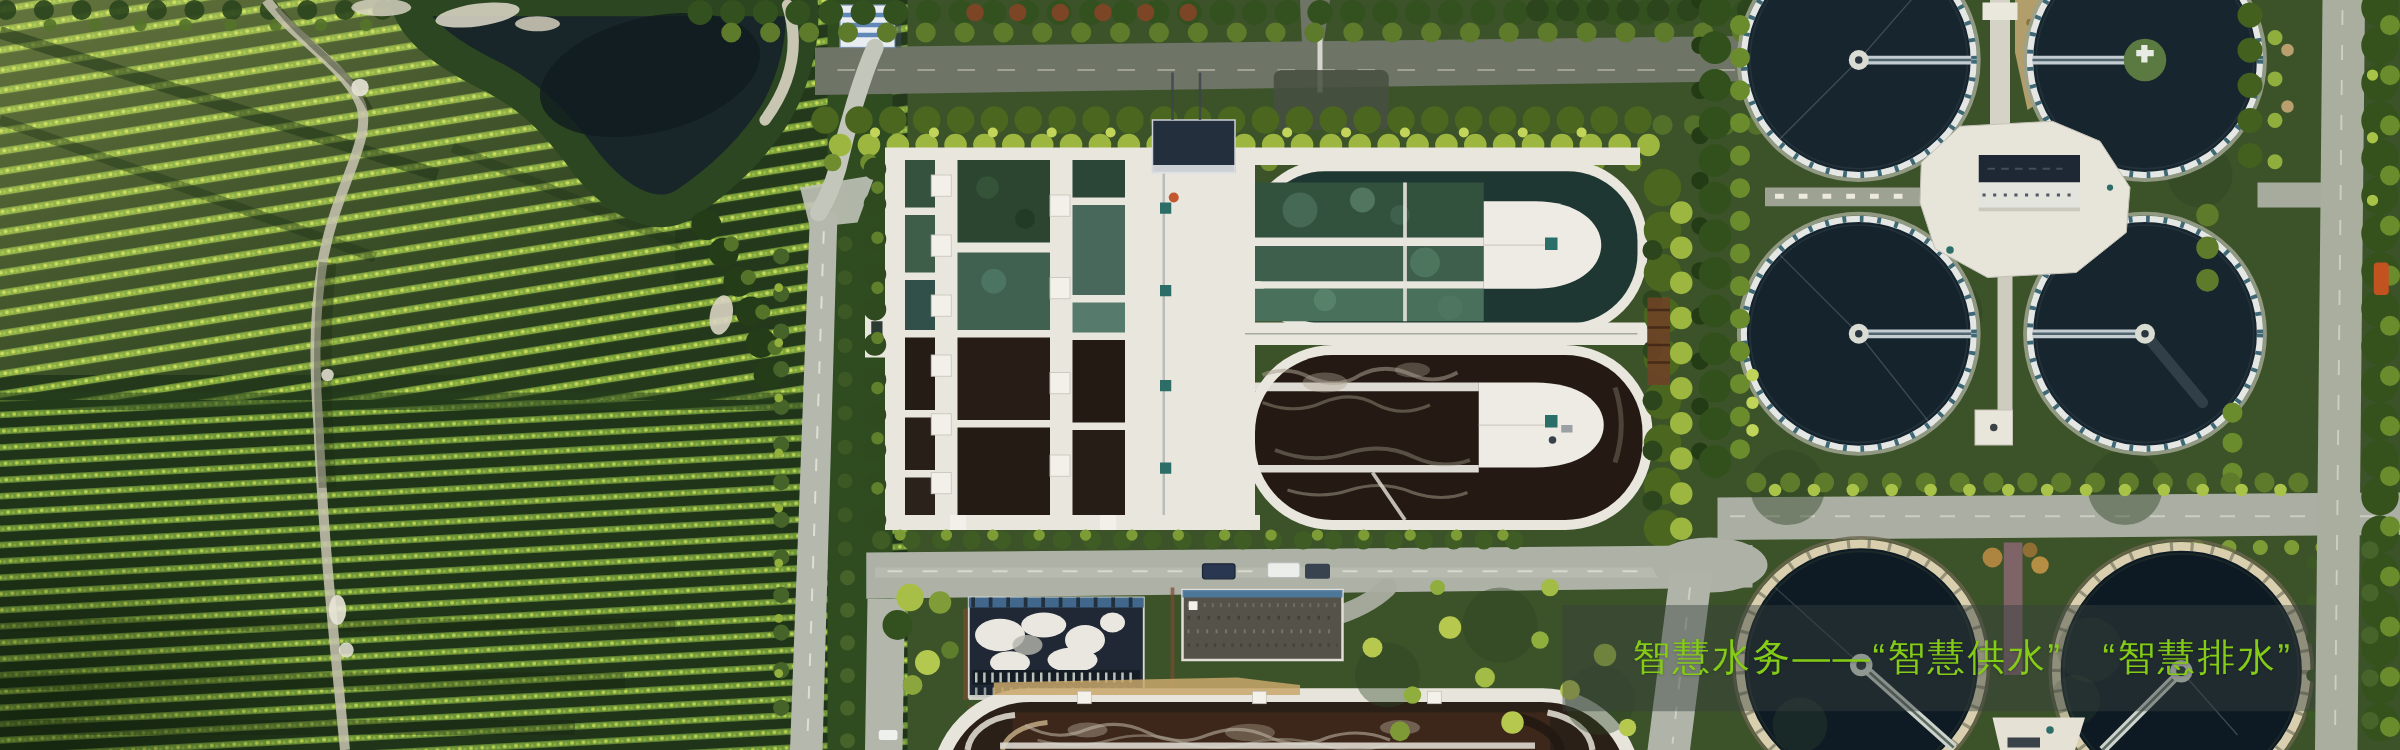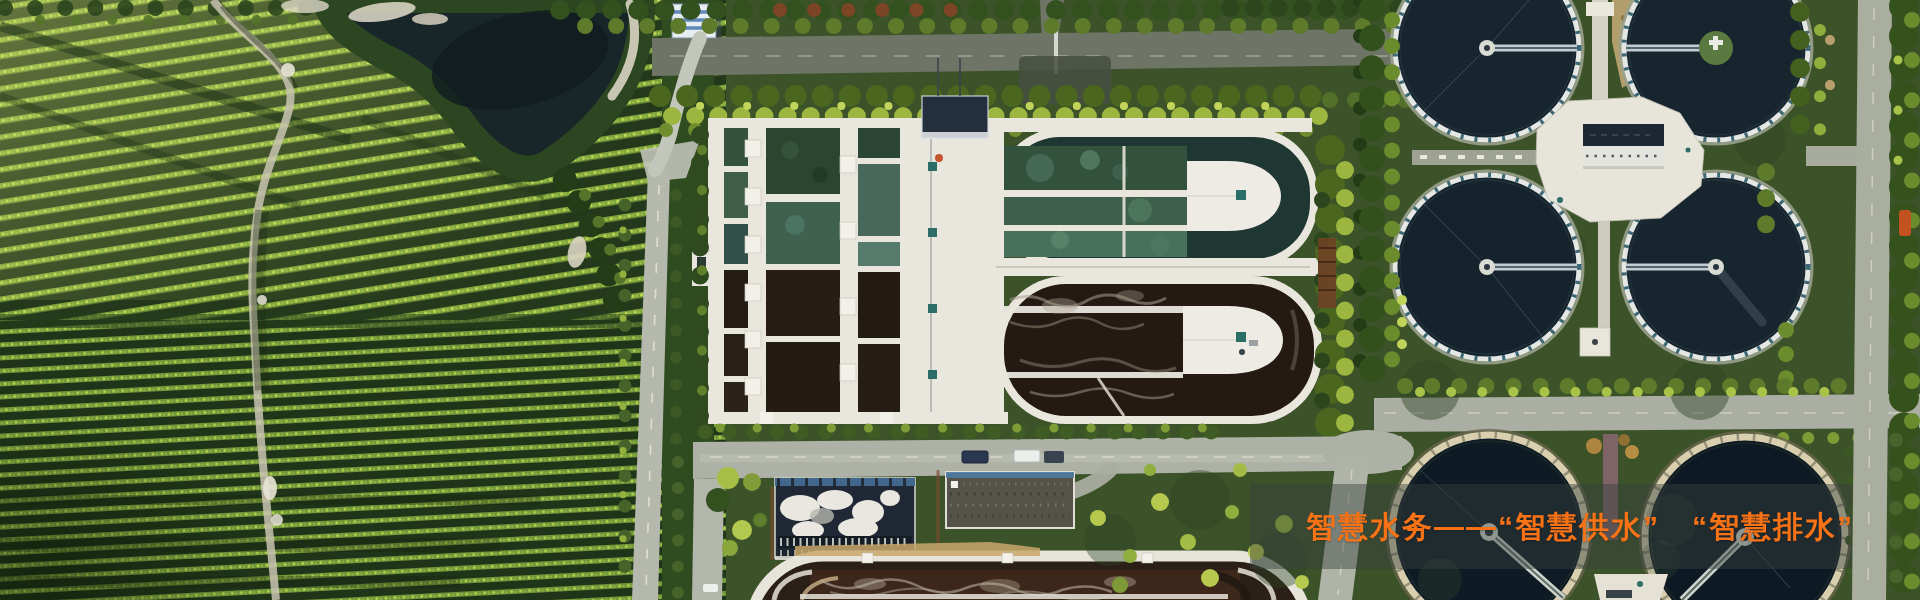--- a/index.html
+++ b/index.html
@@ -2,21 +2,21 @@
 <html lang="zh"><head>
 <meta charset="utf-8">
 <style>
   html,body{margin:0;padding:0;background:#111;}
   .stage{position:relative;width:1920px;height:600px;overflow:hidden;
          font-family:"Liberation Sans","DejaVu Sans",sans-serif;}
   .stage svg{position:absolute;left:0;top:0;display:block;}
   .caption-band{position:absolute;left:1250px;top:484px;width:602px;height:85px;
                 background:rgba(56,64,62,.45);}
   .caption-band span{display:block;line-height:85px;padding-left:56px;
-                     font-size:30px;font-weight:700;letter-spacing:2px;color:#f97316;
+                     font-size:30px;font-weight:400;letter-spacing:2px;color:#84cc16;
                      white-space:nowrap;text-shadow:0 1px 2px rgba(0,0,0,.25);}
 </style>
 </head>
 <body>
 
 <div class="stage">
 <svg width="1920" height="600" viewBox="0 0 1920 600">
   <defs>
     <pattern id="rowsA" width="9" height="16" patternUnits="userSpaceOnUse" patternTransform="rotate(-9)">
       <rect width="9" height="16" fill="#24391c"></rect>

